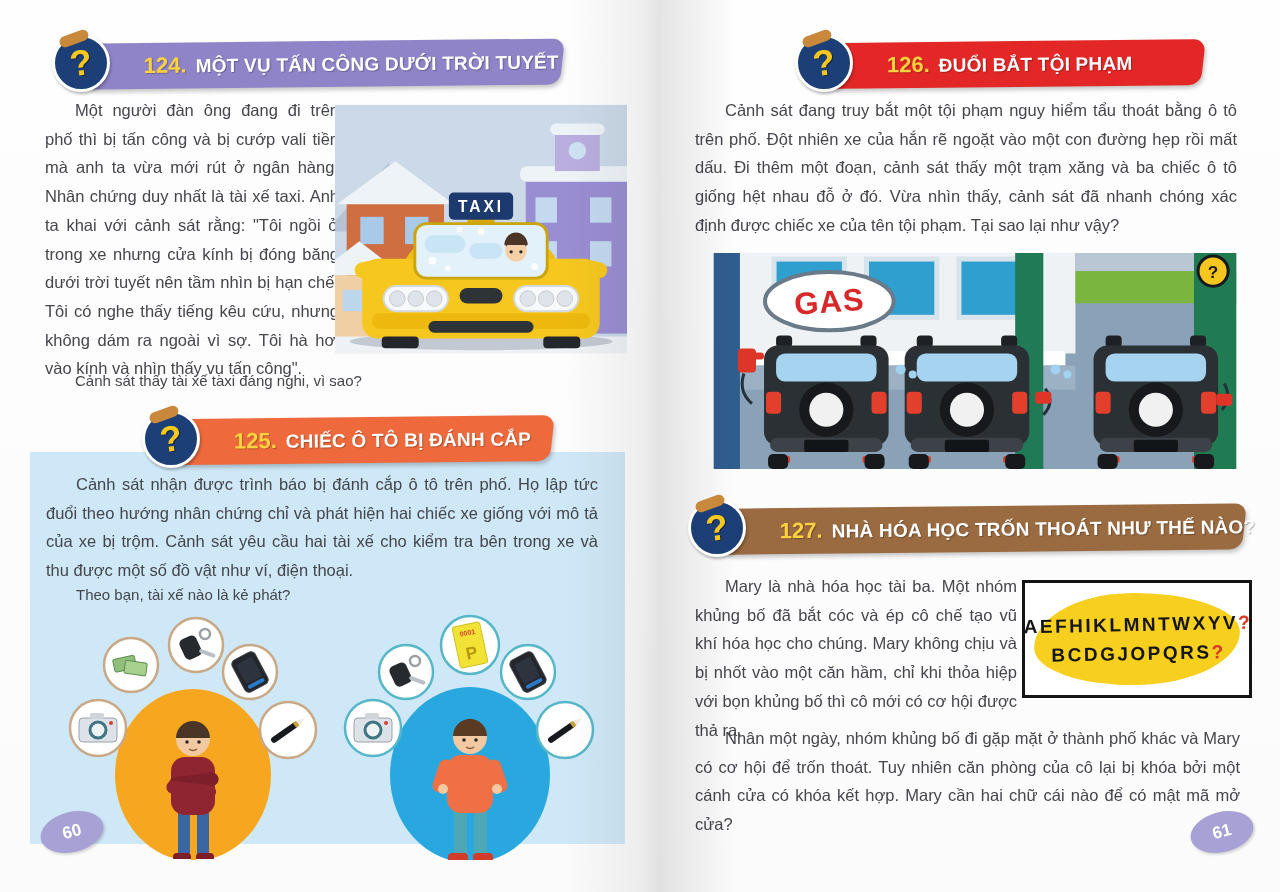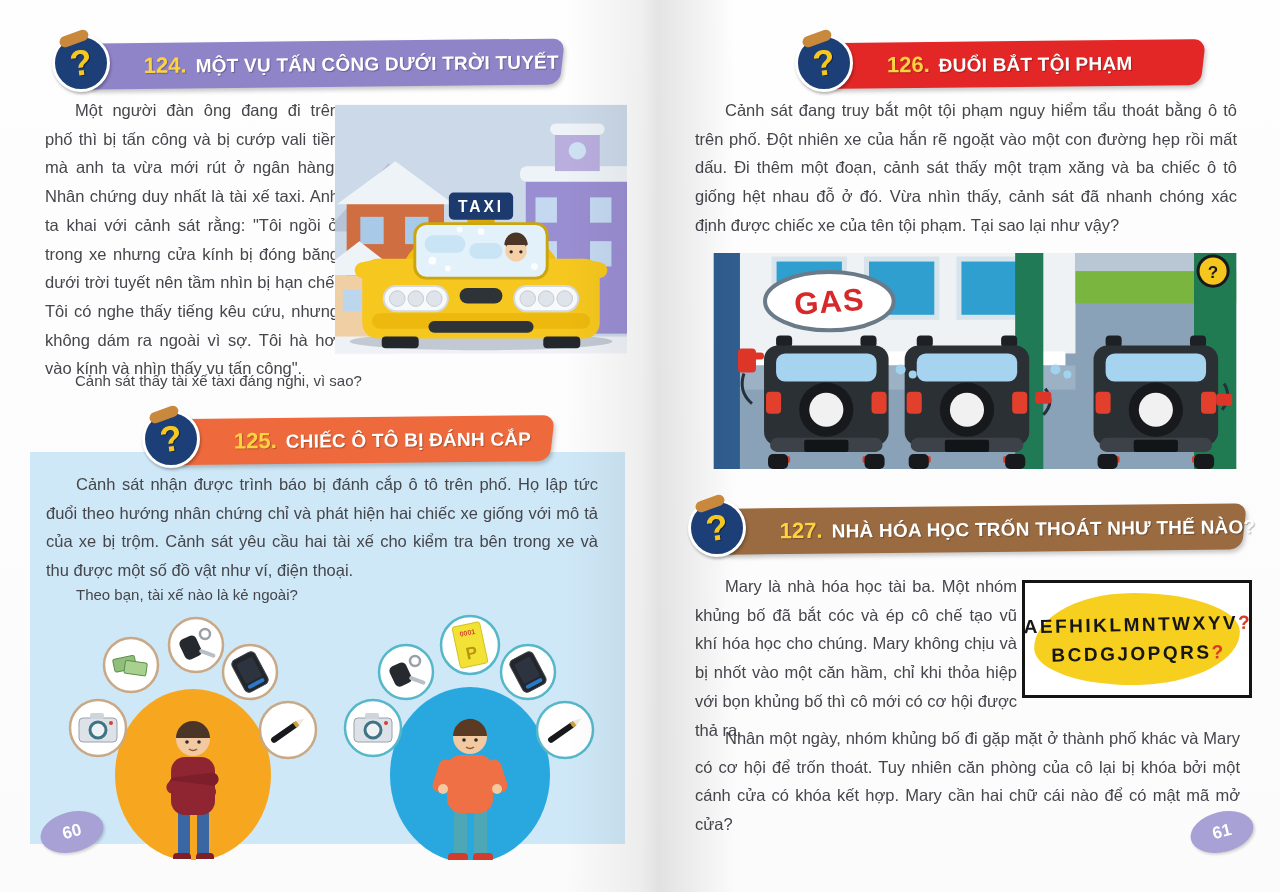--- a/index.html
+++ b/index.html
@@ -159,21 +159,21 @@
       <div class="inner">
         <span class="num">125.</span>
         <span class="ttl">CHIẾC Ô TÔ BỊ ĐÁNH CẮP</span>
       </div>
     </div>
     <div class="mascot" style="left:142px;top:410px;">
         <span>?</span>
       </div>
 
     <p class="body-text abs" style="left:46px;top:470px;width:552px;">Cảnh sát nhận được trình báo bị đánh cắp ô tô trên phố. Họ lập tức đuổi theo hướng nhân chứng chỉ và phát hiện hai chiếc xe giống với mô tả của xe bị trộm. Cảnh sát yêu cầu hai tài xế cho kiểm tra bên trong xe và thu được một số đồ vật như ví, điện thoại.</p>
-    <p class="q-text abs" style="left:46px;top:582px;width:420px;">Theo bạn, tài xế nào là kẻ ngoài?</p>
+    <p class="q-text abs" style="left:46px;top:582px;width:420px;">Theo bạn, tài xế nào là kẻ phát?</p>
 
     <svg class="abs" style="left:40px;top:598px;" width="565" height="262" viewBox="0 0 565 262">
 
       <ellipse cx="153" cy="177" rx="78" ry="86" fill="#f6a71f"></ellipse>
       <ellipse cx="430" cy="177" rx="80" ry="88" fill="#29a8df"></ellipse>
 
       <g transform="translate(153,177)">
         <rect x="-15" y="38" width="12" height="44" fill="#3a66a4"></rect>
         <rect x="4" y="38" width="12" height="44" fill="#3a66a4"></rect>
         <rect x="-20" y="78" width="18" height="9" rx="4" fill="#7e1f28"></rect>

